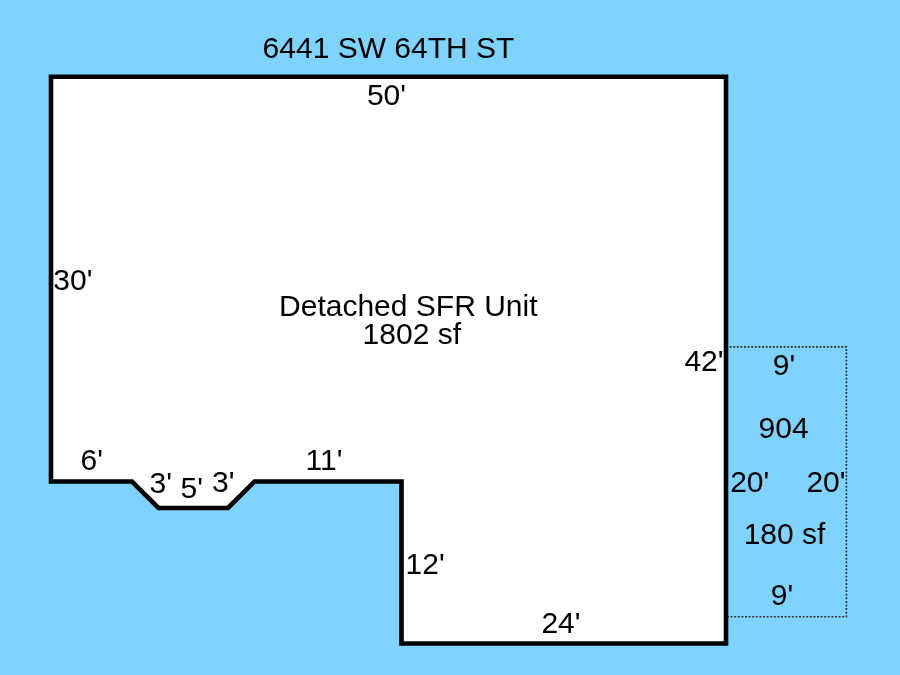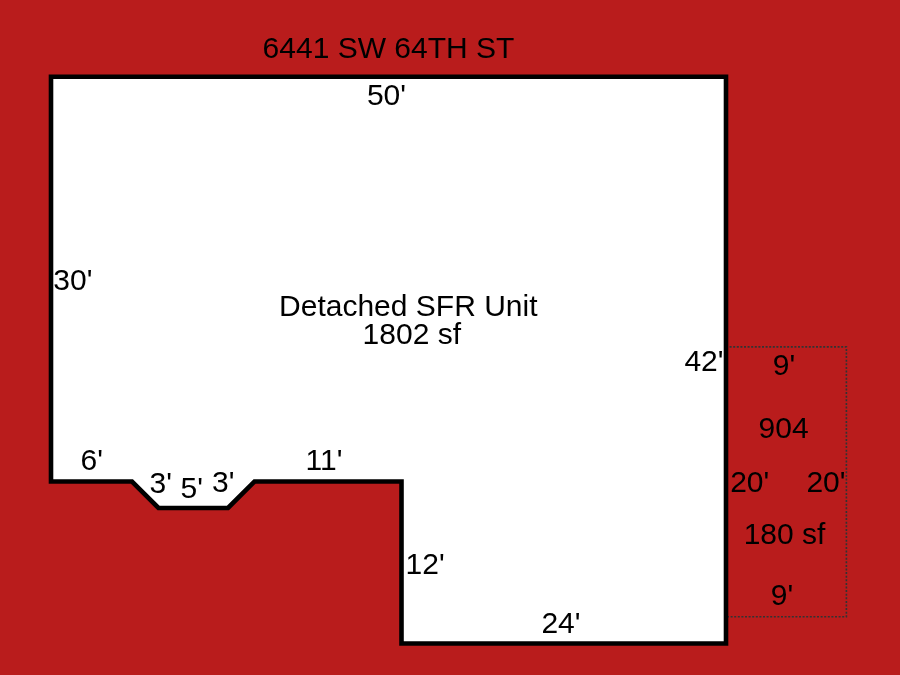--- a/index.html
+++ b/index.html
@@ -1,16 +1,16 @@
 <!DOCTYPE html>
 <html><head>
 <meta charset="utf-8">
 <style>
   html,body{margin:0;padding:0;background:#ffffff;}
-  .page{position:relative;width:900px;height:675px;background:#b91c1c;overflow:hidden;}
+  .page{position:relative;width:900px;height:675px;background:#7dd3fc;overflow:hidden;}
   svg{position:absolute;left:0;top:0;}
   text{font-family:"Liberation Sans",sans-serif;fill:#000000;}
 </style>
 </head>
 <body>
 
 <div class="page">
 <svg width="900" height="675" viewBox="0 0 900 675">
 
   <rect x="726" y="346.9" width="120.4" height="269.8" fill="none" stroke="#333333" stroke-width="1.6" stroke-dasharray="2,1.6"></rect>

